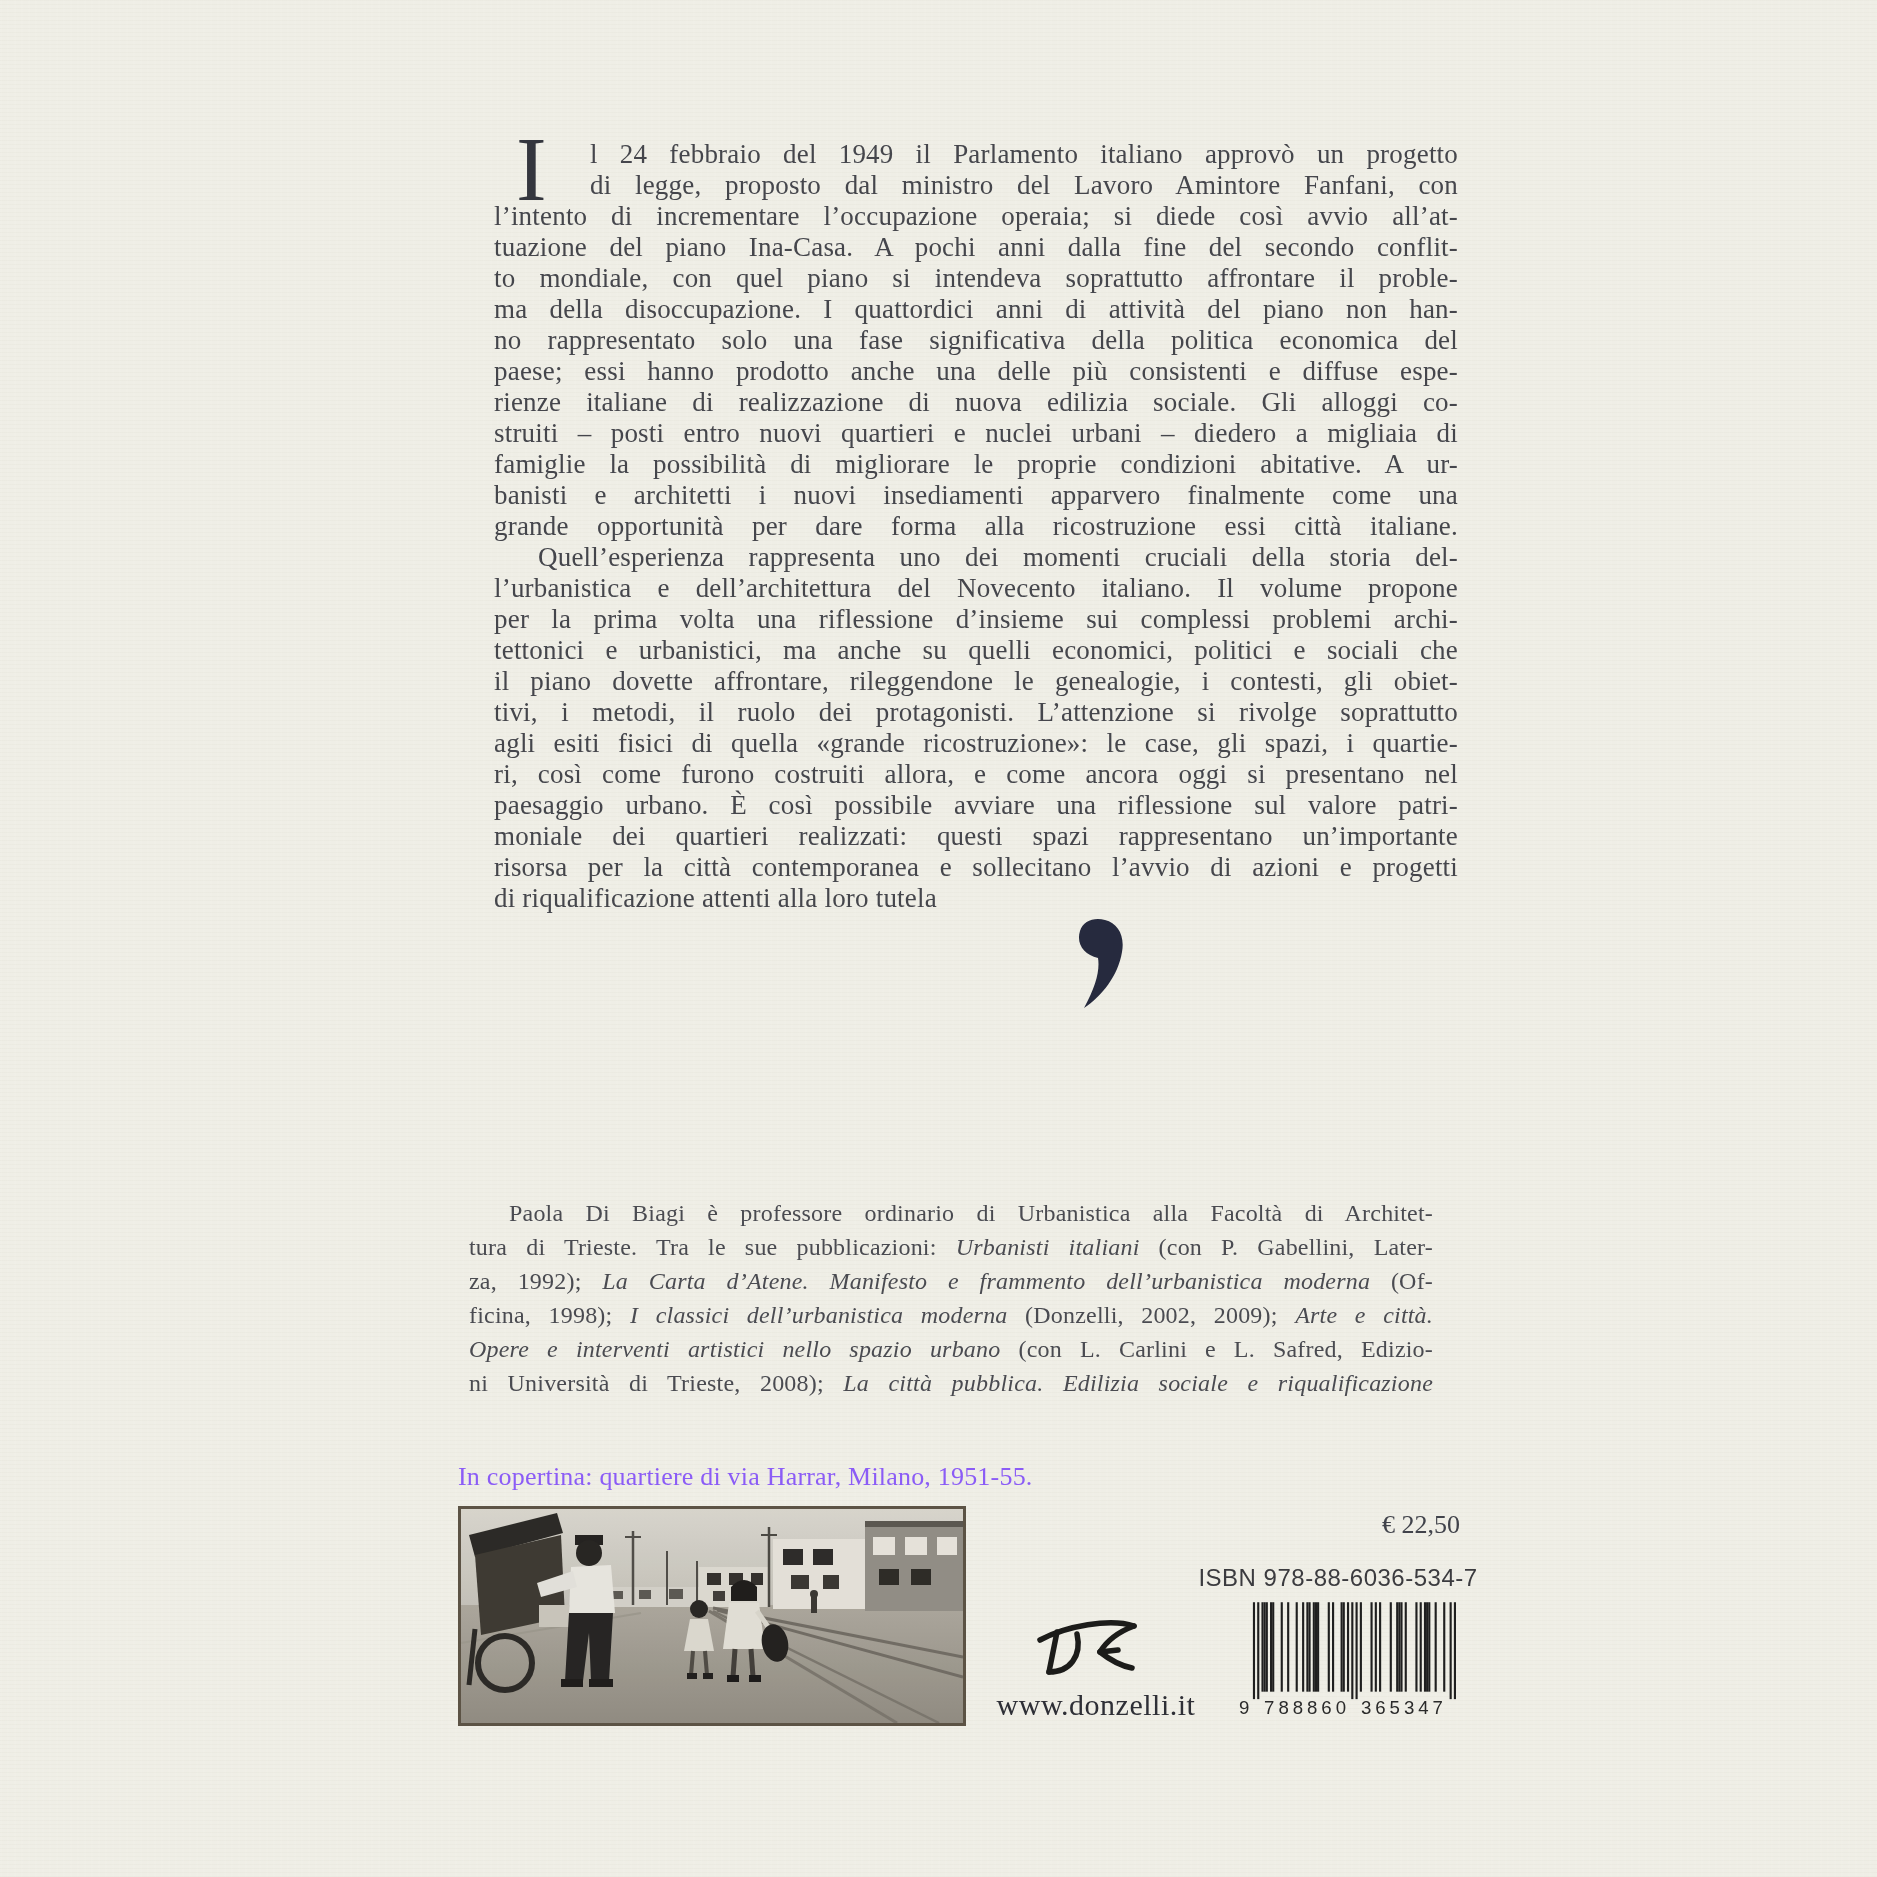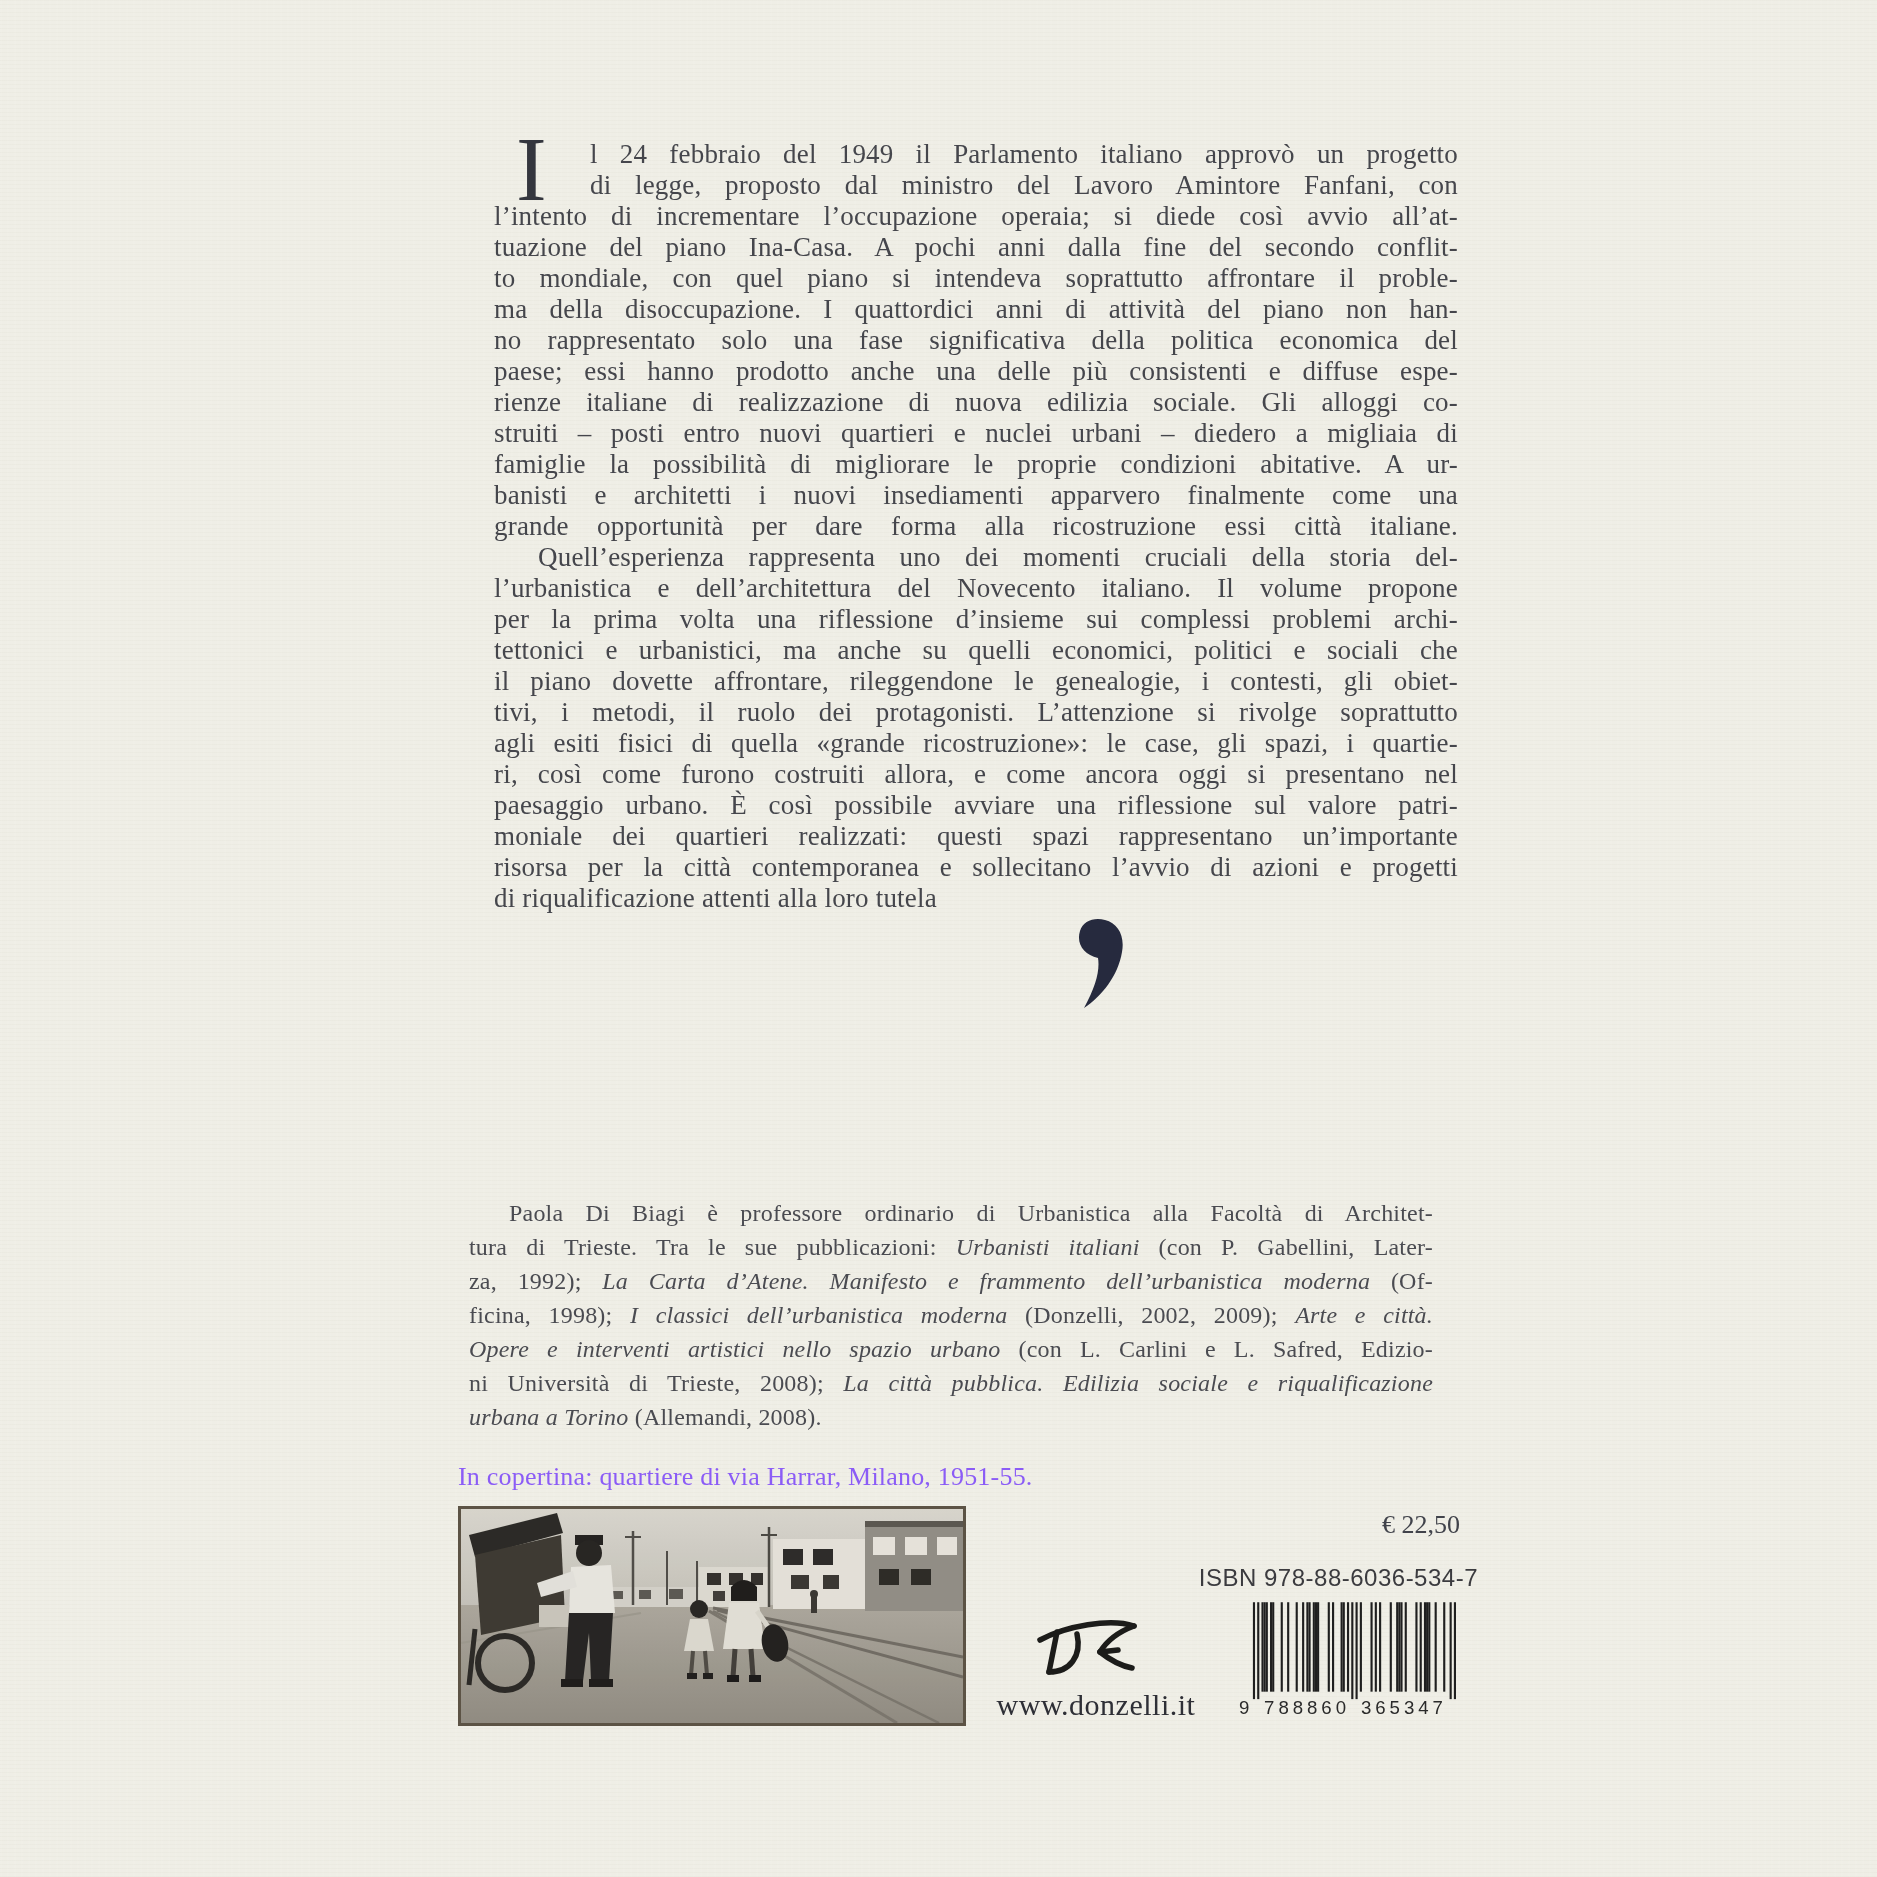--- a/index.html
+++ b/index.html
@@ -48,21 +48,21 @@
     position:absolute;left:458px;top:1506px;width:502px;height:214px;
     border:3px solid #5c5345;background:#b9b5aa;box-sizing:content-box;
   }
   .photo svg{display:block;}
   
   .price{
     position:absolute;left:1158px;top:1510px;width:302px;
     text-align:right;font-size:26px;color:#41434b;
   }
   .isbn{
-    position:absolute;left:1198px;top:1564px;width:280px;text-align:right;
+    position:absolute;left:1198px;top:1564px;width:280px;text-align:center;
     font-family:"Liberation Sans","DejaVu Sans",sans-serif;
     font-size:24px;color:#3b3b3f;letter-spacing:0.5px;
   }
   .barcode{ position:absolute;left:1238px;top:1598px;width:218px;height:124px; }
   .logo{ position:absolute;left:1026px;top:1610px;width:124px;height:82px; }
   .website{
     position:absolute;left:994px;top:1688px;width:204px;text-align:center;
     font-size:30px;color:#2e2f36;letter-spacing:0.5px;
   }
 </style>
@@ -109,21 +109,20 @@
 </svg>
 
 <div class="bio">
   <div>
       <div class="line para-indent"><span>Paola Di Biagi è professore ordinario di Urbanistica alla Facoltà di Architet-</span></div>
       <div class="line"><span>tura di Trieste. Tra le sue pubblicazioni: </span><span class="it">Urbanisti italiani</span><span> (con P. Gabellini, Later-</span></div>
       <div class="line"><span>za, 1992); </span><span class="it">La Carta d’Atene. Manifesto e frammento dell’urbanistica moderna</span><span> (Of-</span></div>
       <div class="line"><span>ficina, 1998); </span><span class="it">I classici dell’urbanistica moderna</span><span> (Donzelli, 2002, 2009); </span><span class="it">Arte e città.</span></div>
       <div class="line"><span class="it">Opere e interventi artistici nello spazio urbano</span><span> (con L. Carlini e L. Safred, Edizio-</span></div>
       <div class="line"><span>ni Università di Trieste, 2008); </span><span class="it">La città pubblica. Edilizia sociale e riqualificazione</span></div>
-      <div class="line natural"><span class="it">urbana a Torino</span><span> (Allemandi, 2008).</span></div>
     </div>
 </div>
 
 <div class="caption">In copertina: quartiere di via Harrar, Milano, 1951-55.</div>
 
 <div class="photo">
   <svg width="502" height="214" viewBox="0 0 502 214">
     <defs>
       <linearGradient id="sky" x1="0" y1="0" x2="0" y2="1">
         <stop offset="0" stop-color="#d9d7ce"></stop>

